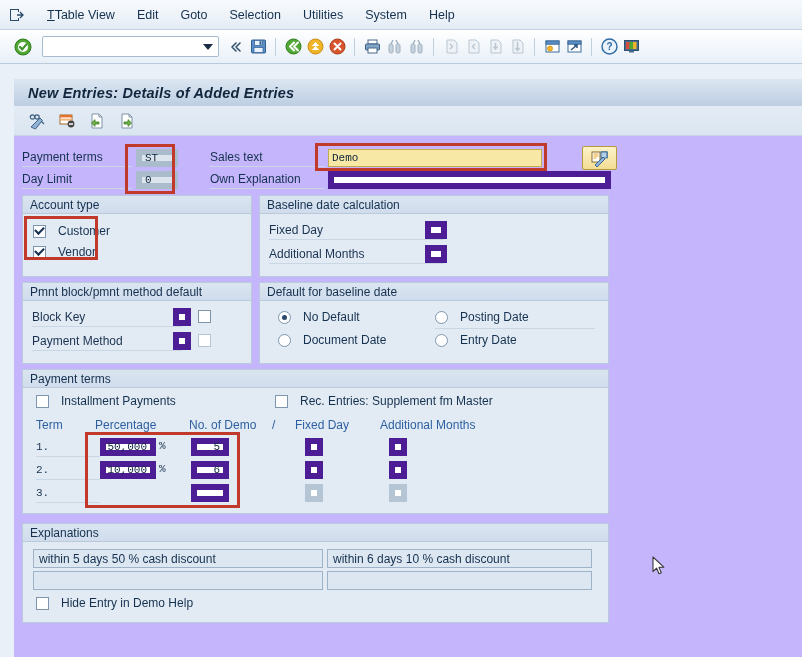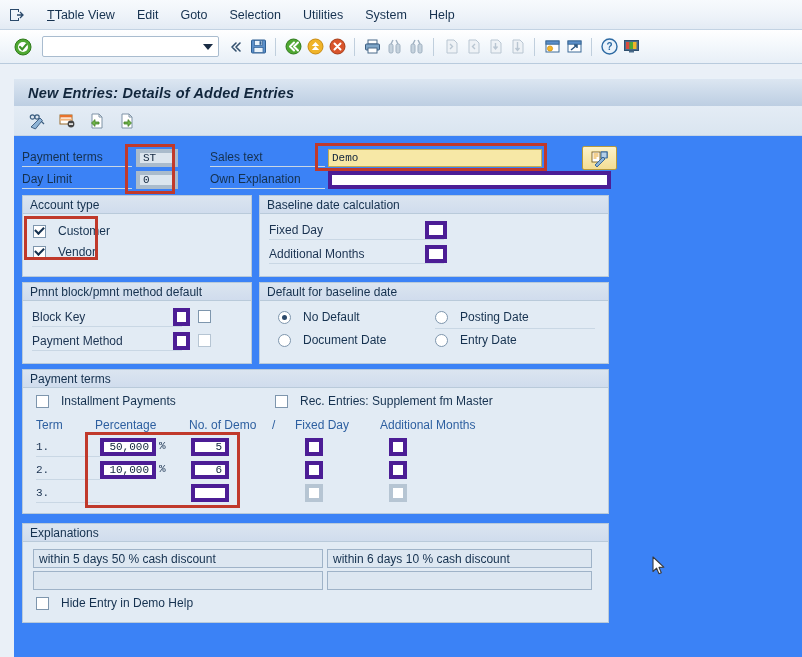--- a/index.html
+++ b/index.html
@@ -107,41 +107,41 @@
     display: flex;
     align-items: center;
     padding-left: 12px;
     gap: 8px;
   }
 
   .canvas {
     position: absolute;
     left: 14px; top: 136px;
     width: 788px; height: 521px;
-    background: #3b82f6;
+    background: #c4b5fd;
   }
 
   
   .toprow {
     position: absolute;
     display: flex;
     align-items: center;
     height: 19px;
   }
   .lbl { color: #15314f; font-size: 12px; white-space: nowrap; }
   .lblline {
     border-bottom: 1px solid #c9d7e4;
     height: 100%;
     display: flex;
     align-items: center;
     box-sizing: border-box;
   }
   .inp {
     background: #ffffff;
-    border: 4px solid #4c1d95;
+    border: 6px solid #4c1d95;
     box-sizing: border-box;
     font-family: "Liberation Mono", monospace;
     font-size: 11px;
     color: #10243c;
     padding: 0 3px;
     display: flex;
     align-items: center;
     height: 18px;
   }
   .inp.grey { background: #dce5ee; border-color: #aabbcc; }

